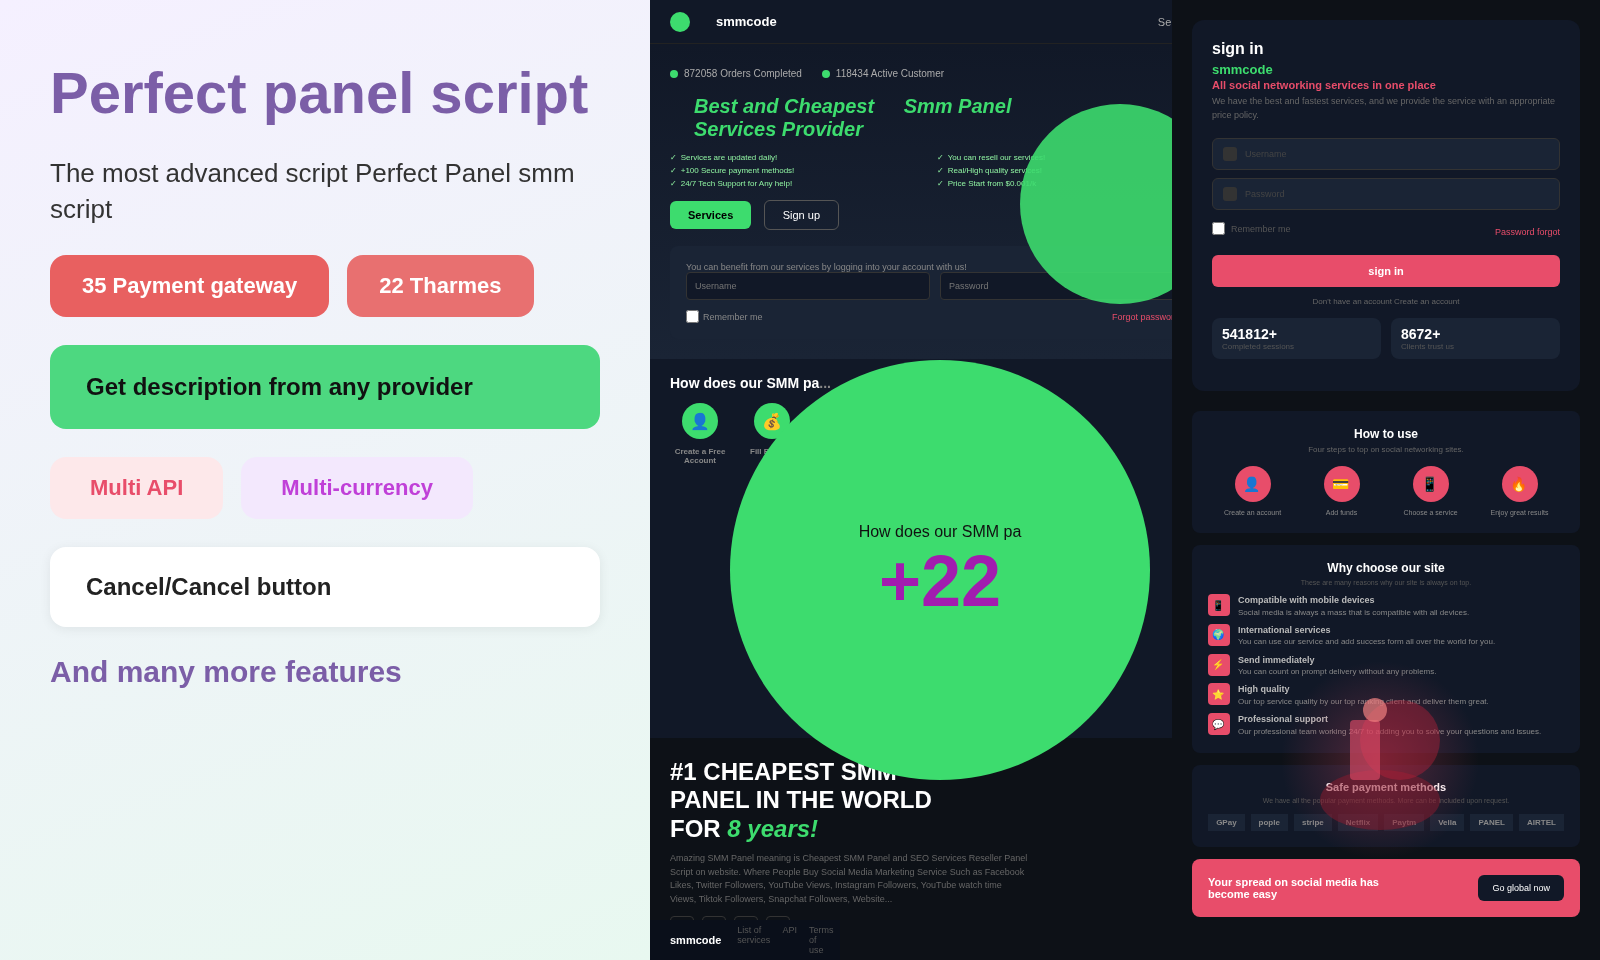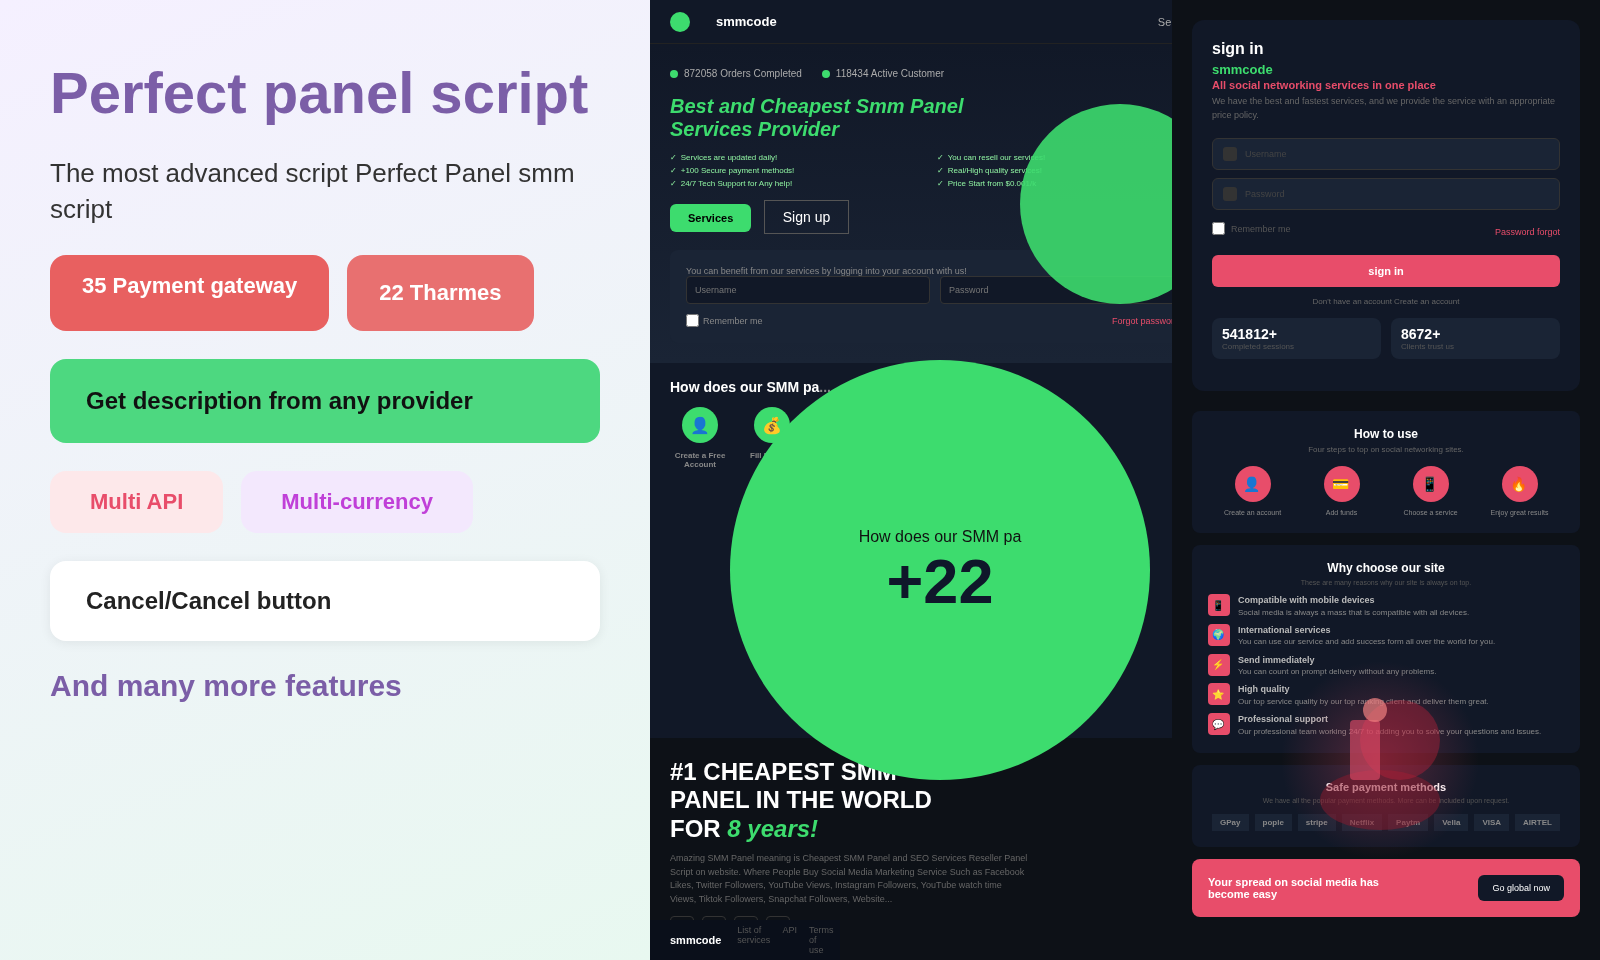--- a/index.html
+++ b/index.html
@@ -51,21 +51,21 @@
       font-weight: 700;
       padding: 18px 32px;
       border-radius: 16px;
     }
 
     .badge-salmon {
       background: #e87070;
       color: white;
       font-size: 22px;
       font-weight: 700;
-      padding: 25px 32px;
+      padding: 18px 32px;
       border-radius: 16px;
     }
 
     .green-feature-box {
       background: #4dd880;
       border-radius: 16px;
       padding: 28px 36px;
       font-size: 24px;
       font-weight: 700;
       color: #111;
@@ -135,23 +135,23 @@
     }
 
     .circle-label {
       font-size: 16px;
       color: #111;
       font-weight: 500;
       margin-bottom: 4px;
     }
 
     .circle-number {
-      font-size: 63px;
+      font-size: 72px;
       font-weight: 900;
-      color: #0f172a;
+      color: #a21caf;
       line-height: 1;
     }
 
     
     .mock-navbar {
       background: #111827;
       height: 44px;
       display: flex;
       align-items: center;
       padding: 0 20px;
@@ -213,20 +213,21 @@
     .mock-hero-title {
       font-size: 20px;
       font-weight: 800;
       color: white;
       margin-bottom: 4px;
     }
 
     .mock-hero-title span {
       color: #3ddc6e;
       font-style: italic;
+      margin-left: 24px;
     }
 
     .mock-hero-features {
       display: grid;
       grid-template-columns: 1fr 1fr;
       gap: 4px;
       margin: 12px 0;
     }
 
     .mock-feature-item {
@@ -246,22 +247,22 @@
       font-size: 11px;
       font-weight: 600;
       margin-right: 8px;
     }
 
     .mock-btn-outline {
       background: transparent;
       color: white;
       border: 1px solid #555;
       padding: 8px 18px;
-      border-radius: 0;
-      font-size: 14px;
+      border-radius: 6px;
+      font-size: 11px;
     }
 
     
     .mock-login-form {
       background: #1a2435;
       border-radius: 8px;
       padding: 16px;
       margin: 16px 0 0;
     }
 
@@ -991,21 +992,21 @@
       <div class="payment-section">
         <div class="payment-title">Safe payment methods</div>
         <div class="payment-desc">We have all the popular payment methods. More can be included upon request.</div>
         <div class="payment-logos">
           <div class="payment-logo">GPay</div>
           <div class="payment-logo">pople</div>
           <div class="payment-logo">stripe</div>
           <div class="payment-logo">Netflix</div>
           <div class="payment-logo">Paytm</div>
           <div class="payment-logo">Vella</div>
-          <div class="payment-logo">VISA</div>
+          <div class="payment-logo">PANEL</div>
           <div class="payment-logo">AIRTEL</div>
         </div>
       </div>
 
       <div class="cta-banner">
         <div class="cta-text">Your spread on social media has become easy</div>
         <button class="cta-btn">Go global now</button>
       </div>
     </div>
 

